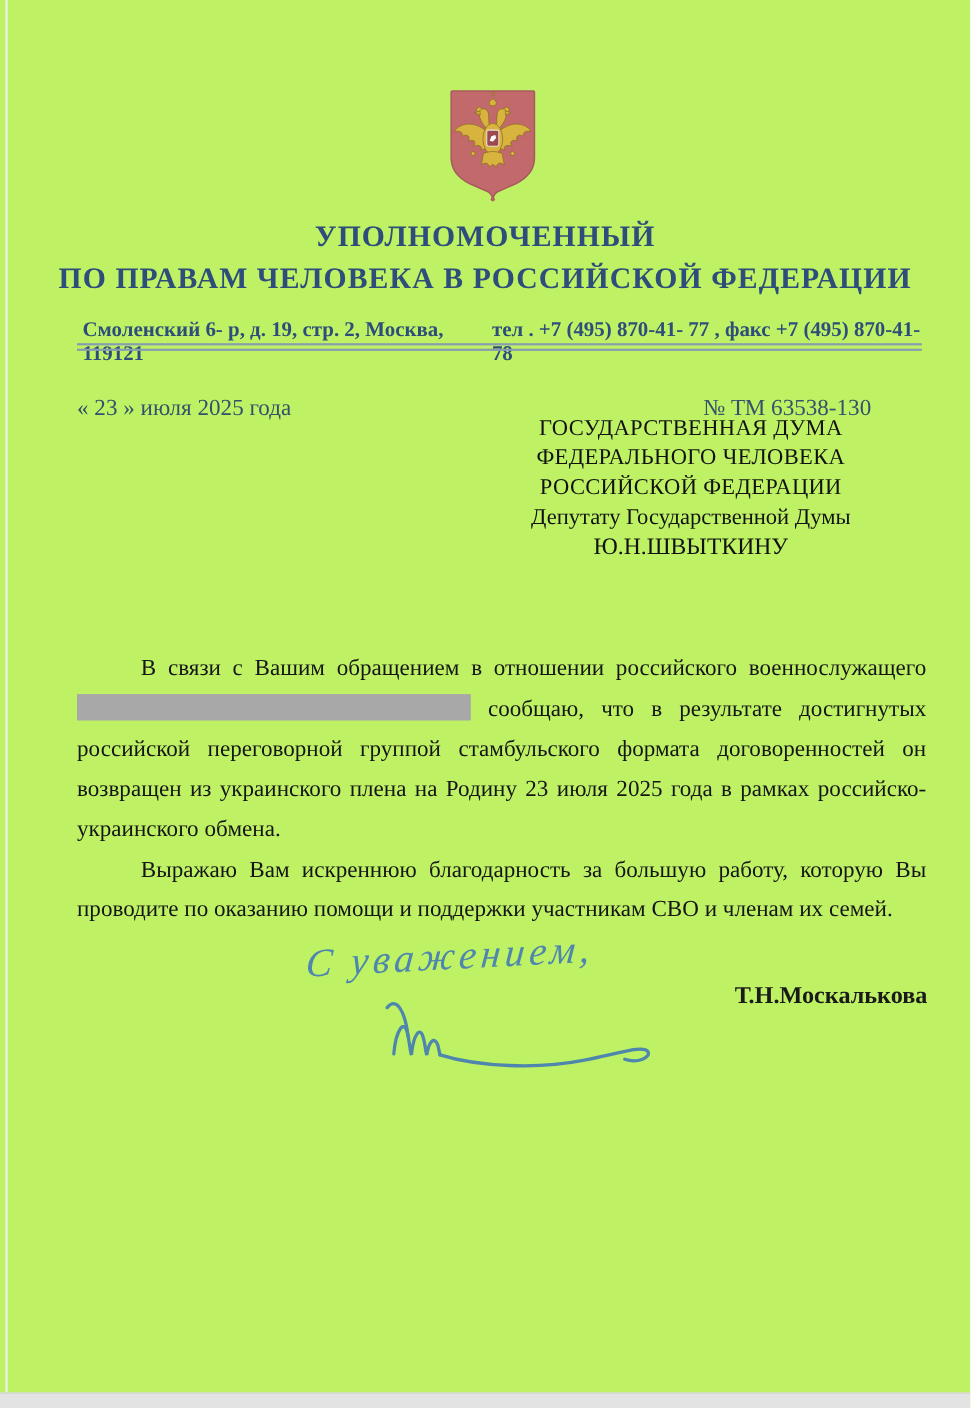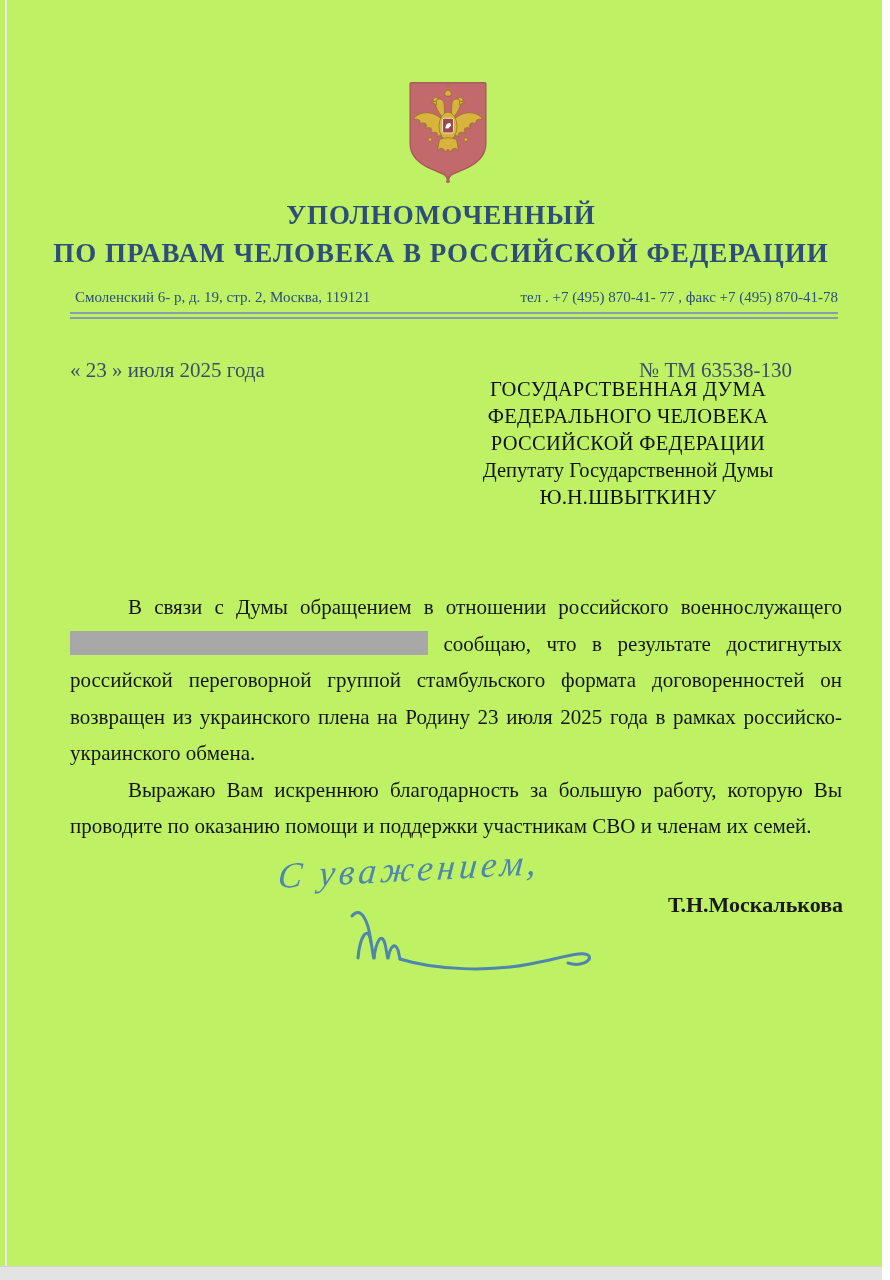--- a/index.html
+++ b/index.html
@@ -6,21 +6,21 @@
   .page{position:relative;width:882px;height:1280px;background:#bef264;overflow:hidden;
         font-family:"Liberation Serif","DejaVu Serif",serif;color:#1c1c1c;}
   .edge-left{position:absolute;left:5px;top:0;width:2px;height:1266px;background:#ededed;}
   .edge-bottom{position:absolute;left:0;bottom:0;width:100%;height:13px;background:#e3e3e3;border-top:1px solid #d2d2d2;}
 
   .emblem{position:absolute;left:399px;top:79px;width:98px;height:106px;}
 
   .lh-title{position:absolute;left:0;top:196px;width:100%;text-align:center;
             color:#2e4d7b;font-weight:bold;font-size:27px;line-height:38px;letter-spacing:1px;}
   .addr-row{position:absolute;left:75px;top:289px;width:763px;display:flex;justify-content:space-between;
-            color:#2e4d7b;font-weight:normal;font-size:15px;}
+            color:#2e4d7b;font-weight:bold;font-size:19px;}
   .rule{position:absolute;left:70px;top:312px;width:768px;height:3px;
         border-top:2px solid #889cb0;border-bottom:2px solid #889cb0;}
 
   .ref-row{position:absolute;left:70px;top:330px;width:722px;display:flex;justify-content:space-between;
            color:#36506b;font-size:21px;margin-top:28px;}
 
   .recipient{position:absolute;left:452px;top:376px;width:352px;text-align:center;
              font-size:20.5px;line-height:27px;color:#111;}
   .recipient .caps{letter-spacing:0.3px;}
   .recipient .bold{font-weight:normal;font-size:21.5px;}
@@ -89,21 +89,21 @@
   <div class="recipient">
     <div class="caps">ГОСУДАРСТВЕННАЯ ДУМА</div>
     <div class="caps">ФЕДЕРАЛЬНОГО ЧЕЛОВЕКА</div>
     <div class="caps">РОССИЙСКОЙ ФЕДЕРАЦИИ</div>
     <div>Депутату Государственной Думы</div>
     <div class="bold">Ю.Н.ШВЫТКИНУ</div>
   </div>
 
 
   <div class="body-text">
-    <p><span>В связи с Думы обращением в отношении российского военнослужащего</span>
+    <p><span>В связи с Вашим обращением в отношении российского военнослужащего</span>
       <span class="redaction"></span>
       <span>сообщаю, что в результате достигнутых российской переговорной группой стамбульского формата договоренностей он возвращен из украинского плена на Родину 23 июля 2025 года в рамках российско-украинского обмена.</span></p>
     <p>Выражаю Вам искреннюю благодарность за большую работу, которую Вы проводите по оказанию помощи и поддержки участникам СВО и членам их семей.</p>
   </div>
 
   <div class="closing">С уважением,</div>
 
   <div class="flourish">
     <svg viewBox="0 0 290 95" width="290" height="95">
       <g fill="none" stroke="#4e86ad" stroke-width="3" stroke-linecap="round">

